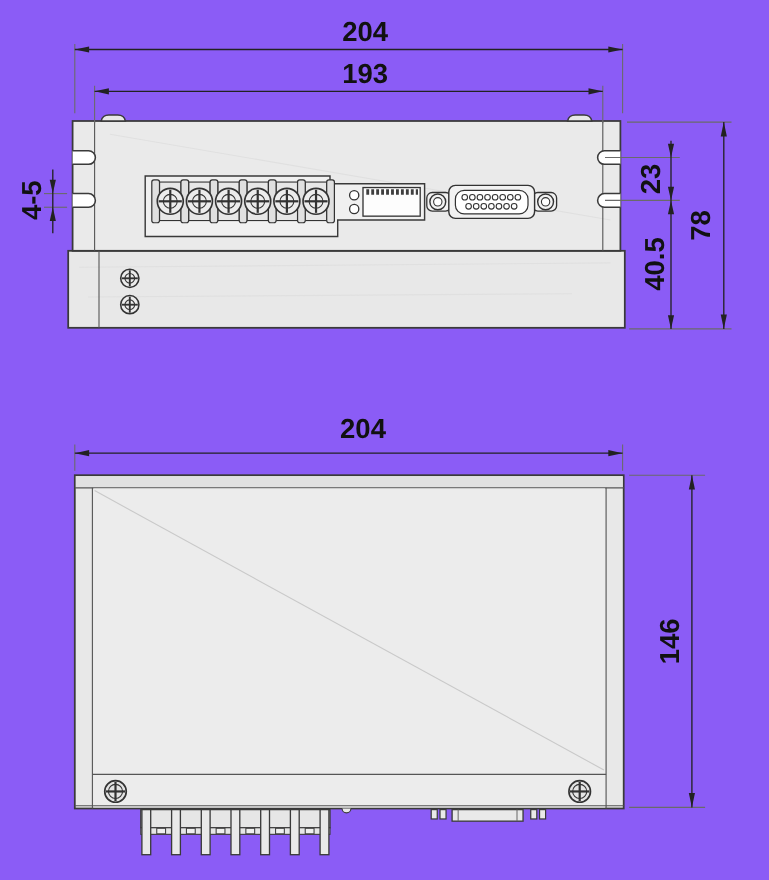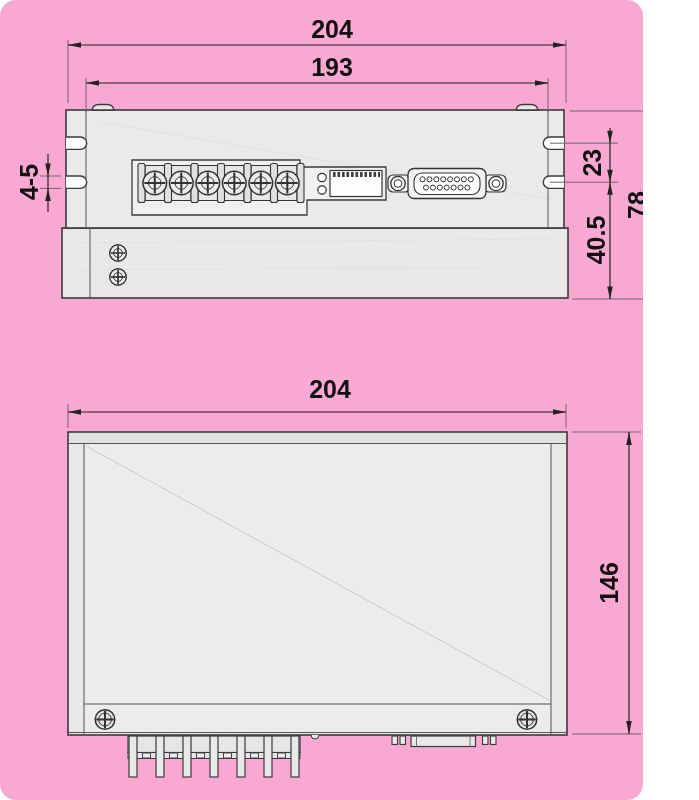--- a/index.html
+++ b/index.html
@@ -1,17 +1,17 @@
 <!DOCTYPE html>
 <html><head>
 <meta charset="utf-8">
 <style>
   html,body{margin:0;padding:0;background:#fff;}
-  .stage{position:relative;width:643px;height:800px;background:#f9a8d4;overflow:hidden;
-         font-family:"Liberation Sans",sans-serif;border-radius:16px;}
+  .stage{position:relative;width:699px;height:800px;background:#8b5cf6;overflow:hidden;
+         font-family:"Liberation Sans",sans-serif;}
   svg{display:block;}
   .dim-text{font-family:"Liberation Sans","DejaVu Sans",sans-serif;font-weight:bold;
             font-size:25px;fill:#111111;}
   .ext{stroke:#6a6a6a;stroke-width:1;}
   .dline{stroke:#222222;stroke-width:1.2;}
   .arr{fill:#222222;stroke:none;}
   .outline{stroke:#3a3a3a;fill:#e8e8e8;}
   .thin{stroke:#555555;stroke-width:1;fill:none;}
   .tex{stroke:#e0e0e0;stroke-width:1;fill:none;}
 </style>

